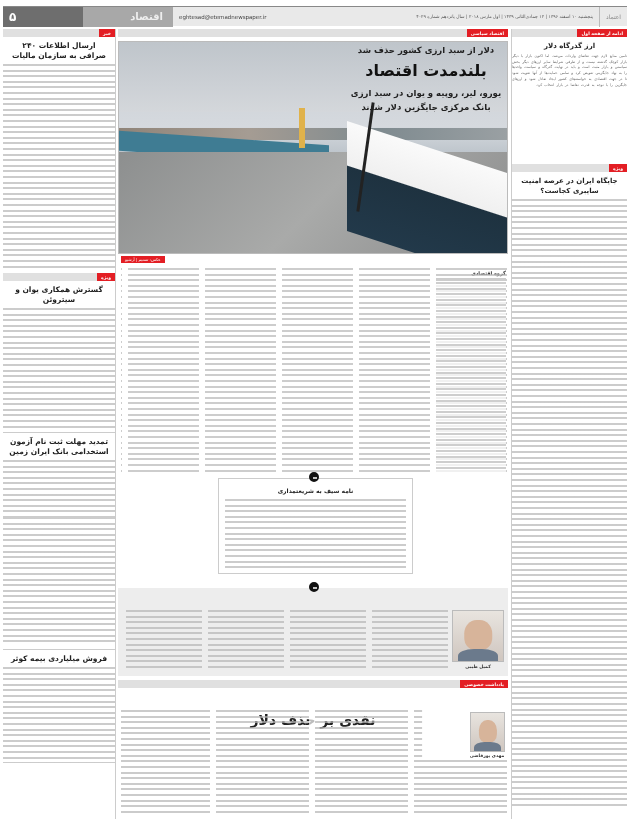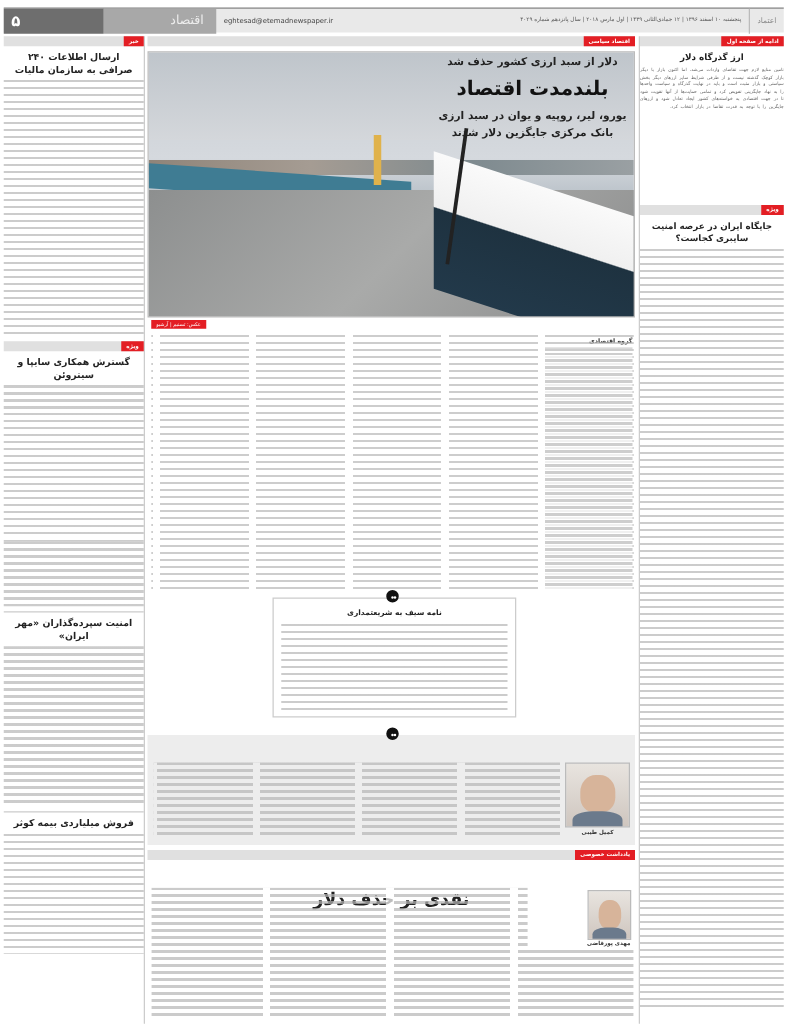--- a/index.html
+++ b/index.html
@@ -1,20 +1,20 @@
 <!DOCTYPE html>
 <html><head>
 <meta charset="utf-8">
 <style>
 *{box-sizing:border-box;margin:0;padding:0}
 html,body{width:630px;height:820px;background:#fff;overflow:hidden}
 body{font-family:"DejaVu Sans",sans-serif;direction:rtl;color:#333;position:relative}
 .masthead{position:absolute;top:6px;left:3px;width:624px;height:20px;background:#e9e9e9;border-top:1px solid #888;display:flex;direction:ltr;align-items:center}
 .mh-page{width:80px;height:20px;background:#6e6e6e;color:#fff;font-size:12px;font-weight:bold;display:flex;align-items:center;padding-left:6px}
-.mh-section{width:90px;height:20px;background:#a8a8a8;color:#eee;font-size:10px;font-weight:normal;display:flex;align-items:center;justify-content:flex-end;padding-right:10px}
+.mh-section{width:90px;height:20px;background:#a8a8a8;color:#eee;font-size:10px;font-weight:bold;display:flex;align-items:center;justify-content:flex-end;padding-right:10px}
 .mh-email{width:130px;font-size:5.5px;color:#444;padding-left:6px}
 .mh-date{flex:1;font-size:4.5px;color:#555;text-align:right;padding-right:6px;direction:rtl}
 .mh-logo{width:28px;height:20px;font-size:6px;color:#888;display:flex;align-items:center;justify-content:center;border-left:1px solid #bbb}
 .col{position:absolute;top:29px}
 .tagbar{height:8px;background:#e0e0e0;position:relative;margin-bottom:4px}
 .tag{position:absolute;right:0;top:0;height:8px;background:#e31e24;color:#fff;font-size:4.5px;padding:0 4px;display:flex;align-items:center;font-weight:bold}
 .h{font-weight:bold;color:#222;text-align:center;font-size:7.5px;line-height:10px;margin:4px 0 3px}
 .txt{font-size:3.6px;line-height:5.7px;color:#666;text-align:justify;word-spacing:1px}
 .txtblock{background:repeating-linear-gradient(to bottom,#b6b6b6 0,#b6b6b6 2px,transparent 2px,transparent 5.6px);opacity:.7}
 #col-right{right:3px;width:115px}
@@ -72,26 +72,26 @@
 
 <div class="col" id="col-left">
   <div class="tagbar">
       <span class="tag">خبر</span>
     </div>
   <div class="h" style="font-size:7.5px;padding:0 6px">ارسال اطلاعات ۲۴۰ صرافی به سازمان مالیات</div>
   <div class="txt txtblock" style="height:205px"><span style="opacity:0">رییس سازمان امور مالیاتی از دریافت اطلاعات مالیاتی خریداران و فروشندگان ارز کمیسیون ۵ هزار دلار خرید ارز دست‌کم از اطلاعات ۲۴۰ صرافی با همکاری بانک مرکزی دریافت شده است. به گزارش پژوهشکده پولی و بانکی، سید کامل تقوی‌نژاد در حاشیه پنجمین همایش سیاست‌های مالی و مالیاتی ایران اعلام کرد...</span></div>
   <div class="tagbar" style="margin-top:4px">
       <span class="tag">ویژه</span>
     </div>
-  <div class="h" style="font-size:7.5px">گسترش همکاری سایپا و سیتروئن</div>
+  <div class="h" style="font-size:7.5px">گسترش همکاری یوان و سیتروئن</div>
   <div class="txt txtblock" style="height:120px"><span style="opacity:0">مدیرعامل گروه خودروسازی سایپا که به فرانسه سفر کرده است، ضمن بازدید از مرکز طراحی مهندسی پژو-سیتروئن با مدیرعامل شرکت خودروسازی سیتروئن دیدار و گفت‌وگو کرد. به گزارش سایپا نیوز، در جریان این نشست، محسن جهرودی از ادامه روند همکاری‌ها و پیشرفت برنامه همکاری مشترک محصولات انتخاب شده ابراز رضایت کرد...</span></div>
   <div style="border-top:1px solid #ccc;margin-top:4px"></div>
+  <div class="h" style="font-size:7.5px;padding:0 6px">تمدید مهلت ثبت نام آزمون استخدامی بانک ایران زمین</div>
   <div class="txt txtblock" style="height:52px"><span style="opacity:0">براساس اعلام بانک ایران زمین، با توجه به استقبال گسترده داوطلبان آزمون استخدامی این بانک، تمدید شد. به گزارش روابط عمومی بانک ایران زمین، مراجعه به سایت بانک ایران زمین به نشانی www.izbank.ir و از طریق لینک روی ثبت‌نام اقدام کنند.</span></div>
   <div style="border-top:1px solid #ccc;margin-top:4px"></div>
-  <div class="h" style="font-size:7.5px">امنیت سپرده‌گذاران «مهر ایران»</div>
   <div class="txt txtblock" style="height:128px"><span style="opacity:0">سردار مهندس مجید سبزواری مدیرعامل بانک قرض‌الحسنه مهر ایران در نشست شعبه استان قزوین بر نقش موثر بانک‌ها در ایجاد امنیت و پیشگیری از وقوع جرم در جامعه تاکید کرد و گفت: عملکرد شایسته بانک قرض‌الحسنه مهر ایران در کنترل و مدیریت انواع ریسک‌های بانکی و همچنین آمارهای مربوط به کفایت سرمایه...</span></div>
   <div style="border-top:1px solid #ccc;margin-top:4px"></div>
   <div class="h" style="font-size:7.5px">فروش میلیاردی بیمه کوثر</div>
   <div class="txt txtblock" style="height:96px"><span style="opacity:0">فروش شرکت بیمه کوثر با افزایش ۵۰ درصدی همراه شده است. به گزارش روابط عمومی و امور بین‌الملل شرکت بیمه کوثر، حق بیمه تولیدی این شرکت در ۱۰ ماهه سال ۹۶ با رشد قابل توجهی نسبت به مدت مشابه سال قبل به بیش از ۱۰۰ هزار میلیارد ریال رسید...</span></div>
 </div>
 
 <div style="position:absolute;left:118px;top:29px;width:390px;height:8px;background:#e0e0e0">
   <span class="tag">اقتصاد سیاسی</span>
 </div>
 

